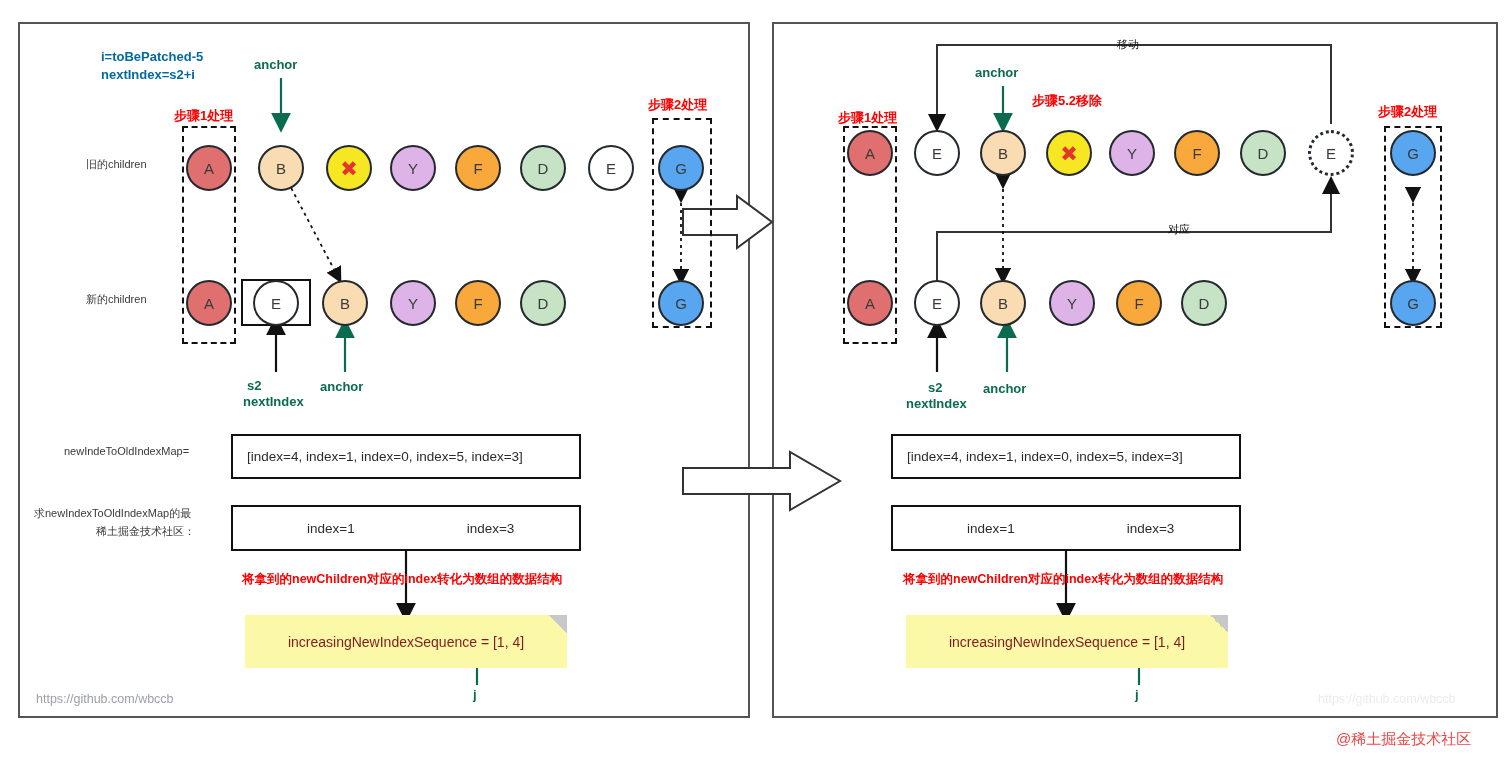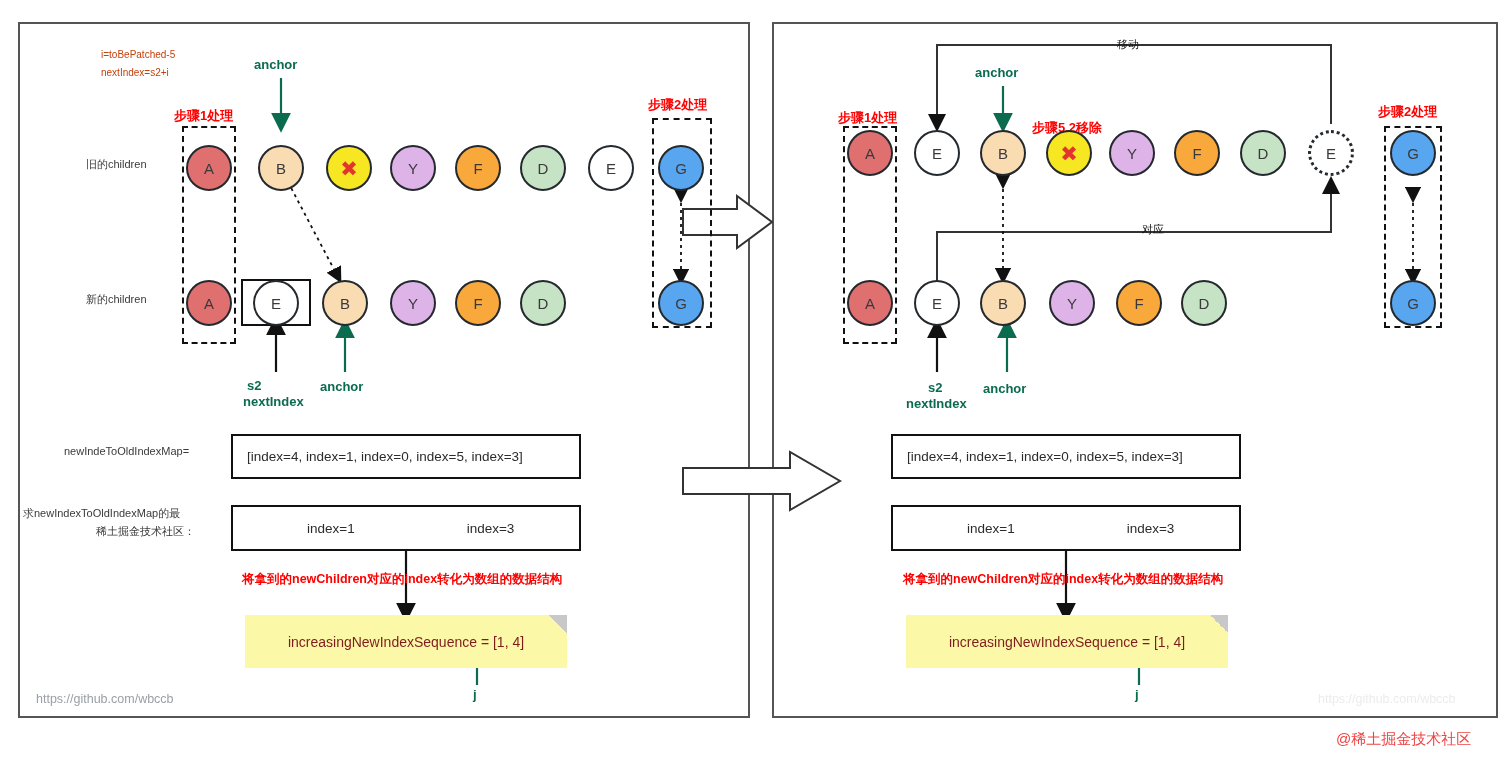--- a/index.html
+++ b/index.html
@@ -24,21 +24,21 @@
 
   .dashbox{
     position:absolute;border:2px dashed #111;box-sizing:border-box;
   }
   .solidbox{
     position:absolute;border:2px solid #111;box-sizing:border-box;background:transparent;
   }
 
   .lbl{position:absolute;white-space:nowrap;}
   .lbl-red{color:#ff0000;font-weight:bold;font-size:13px;}
-  .lbl-orange{color:#c2410c;font-weight:normal;font-size:10px;}
+  .lbl-orange{color:#0369a1;font-weight:bold;font-size:13px;}
   .lbl-green{color:#0b6b4f;font-weight:bold;font-size:13px;}
   .lbl-dark{color:#3a3a3a;font-size:11px;}
   .lbl-black{color:#111;font-size:11px;}
   .lbl-red-note{color:#ff0000;font-weight:bold;font-size:12.5px;}
 
   .tbox{
     position:absolute;border:2px solid #111;background:#fff;box-sizing:border-box;
     display:flex;align-items:center;font-size:13.5px;color:#2b2b2b;
   }
   .note{
@@ -176,45 +176,45 @@
 
 <div class="lbl lbl-green" style="left:247px;top:378px;font-weight:bold;">s2</div>
 <div class="lbl lbl-green" style="left:243px;top:394px;font-weight:bold;">nextIndex</div>
 <div class="lbl lbl-green" style="left:320px;top:379px;">anchor</div>
 
 <div class="lbl lbl-dark" style="left:64px;top:445px;">newIndeToOldIndexMap=</div>
 <div class="tbox" style="left:231px;top:434px;width:350px;height:45px;padding-left:14px;">
   <span>[index=4,    index=1,    index=0,   index=5,   index=3]</span>
 </div>
 
-<div class="lbl lbl-dark" style="left:23px;top:506px;">求newIndexToOldIndexMap的最</div>
+<div class="lbl lbl-dark" style="left:34px;top:506px;">求newIndexToOldIndexMap的最</div>
 <div class="lbl lbl-dark" style="left:96px;top:524px;">稀土掘金技术社区：</div>
 <div class="tbox" style="left:231px;top:505px;width:350px;height:46px;">
   <div class="seq-row">
     <span style="margin-left:74px;">index=1</span>
     <span style="margin-left:112px;">index=3</span>
   </div>
 </div>
 
 <div class="lbl lbl-red-note" style="left:242px;top:571px;">将拿到的newChildren对应的index转化为数组的数据结构</div>
 
 <div class="note" style="left:245px;top:615px;width:322px;height:53px;">
   <span class="fold"></span>
   <span>increasingNewIndexSequence = [1, 4]</span>
 </div>
 <div class="lbl lbl-green" style="left:473px;top:687px;font-weight:bold;">j</div>
 
 <div class="wm" style="left:36px;top:692px;">https://github.com/wbccb</div>
 
 <div class="lbl lbl-black" style="left:1117px;top:37px;">移动</div>
-<div class="lbl lbl-black" style="left:1142px;top:222px;">对应</div>
+<div class="lbl lbl-black" style="left:1168px;top:222px;">对应</div>
 
 <div class="lbl lbl-green" style="left:975px;top:65px;">anchor</div>
 <div class="lbl lbl-red" style="left:838px;top:109px;">步骤1处理</div>
-<div class="lbl lbl-red" style="left:1032px;top:119px;">步骤5.2移除</div>
+<div class="lbl lbl-red" style="left:1032px;top:92px;">步骤5.2移除</div>
 <div class="lbl lbl-red" style="left:1378px;top:103px;">步骤2处理</div>
 
 <div class="dashbox" style="left:843px;top:126px;width:54px;height:218px;"></div>
 <div class="dashbox" style="left:1384px;top:126px;width:58px;height:202px;"></div>
 
 <div id="right-old-row">
     <div class="node" style="left: 847px; top: 130px; background: rgb(224, 112, 112);">
       <span>A</span>
     </div>
     <div class="node" style="left: 914px; top: 130px; background: rgb(255, 255, 255);">

